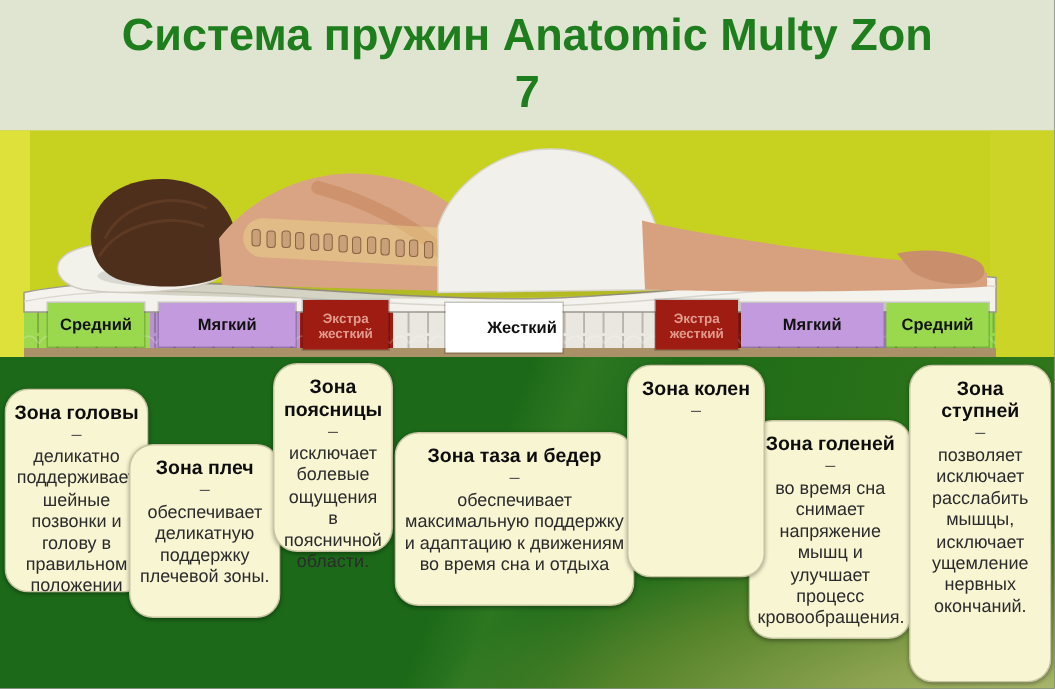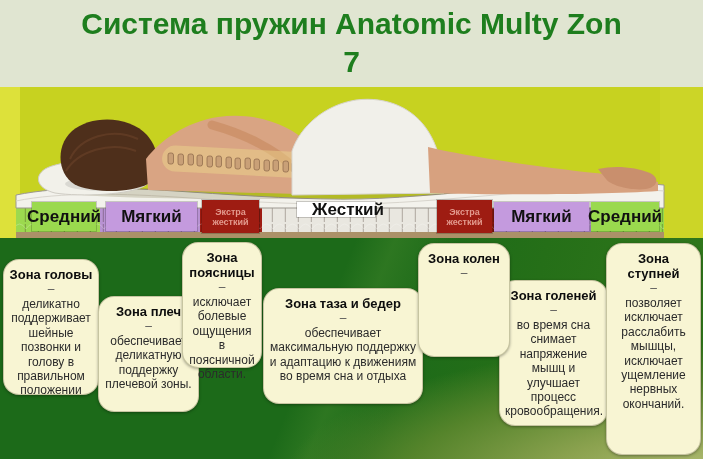--- a/index.html
+++ b/index.html
@@ -26,25 +26,25 @@
   .zl{
     position:absolute;display:flex;align-items:center;justify-content:center;
     text-align:center;font-weight:bold;color:#111;
     box-shadow:0 0 0 1px rgba(0,0,0,.18);
   }
   .zl span{display:block;}
   .zl.green{background:#9ad94e;}
   .zl.purple{background:#c49ade;}
   .zl.white{background:#ffffff;}
   .zl.red{background:#9e1c12;color:#e39a8e;font-size:9px;line-height:10px;justify-content:flex-end;}
-  .zl.big{font-size:17px;}
+  .zl.big{font-size:11px;}
   .l1{left:32px;top:115px;width:64px;height:29px;}
   .l2{left:106px;top:115px;width:91px;height:29px;}
   .l3{left:202px;top:113px;width:57px;height:33px;}
-  .l4{left:297px;top:115px;width:78px;height:15px;padding-left:24px;}
+  .l4{left:297px;top:115px;width:78px;height:33px;padding-left:24px;}
   .l5{left:437px;top:113px;width:55px;height:33px;}
   .l6{left:494px;top:115px;width:95px;height:29px;}
   .l7{left:591px;top:115px;width:68px;height:29px;}
   
   .zones{
     position:absolute;left:0;top:238px;width:703px;height:221px;
     background:
       radial-gradient(95% 95% at 103% 110%, #bcc47e 0%, #8ba24f 26%, #55842b 48%, rgba(40,105,25,0) 66%),
       linear-gradient(112deg, rgba(150,195,80,0) 45%, rgba(150,195,80,.14) 50%, rgba(150,195,80,0) 58%),
       linear-gradient(105deg, #1c6a19 0%, #1c6a19 55%, #256f18 72%, #33791c 100%);
@@ -52,24 +52,24 @@
   .card{
     position:absolute;background:#f8f5d3;border-radius:16px;
     border:1px solid rgba(110,110,70,.35);
     box-shadow:0 1px 3px rgba(0,0,0,.35);
     text-align:center;padding:7px 5px 4px 5px;color:#2b2b2b;
   }
   .card h3{margin:0;font-size:13px;line-height:15px;color:#0d0d0d;font-weight:bold;}
   .card .dash{font-size:12px;line-height:13px;color:#555;margin:1px 0;}
   .card p{margin:0;font-size:12px;line-height:14.4px;}
   .c1{left:3px;  top:21px;  width:96px; height:136px;}
-  .c2{left:86px; top:58px; width:101px;height:116px;margin-left:12px;}
+  .c2{left:86px; top:58px; width:101px;height:116px;}
   .c3{left:182px;top:4px;  width:80px; height:126px;}
   .c4{left:263px;top:50px; width:160px;height:116px;}
-  .c5{left:418px;top:5px;  width:92px; height:114px;}
+  .c5{left:418px;top:5px;  width:92px; height:142px;}
   .c6{left:499px;top:42px; width:109px;height:146px;}
   .c7{left:606px;top:5px;  width:95px; height:212px;}
 </style>
 </head>
 <body>
 
 <div class="slide">
 
   <div class="title-bar">
     <div class="title-line">Система пружин Anatomic Multy Zon</div>

